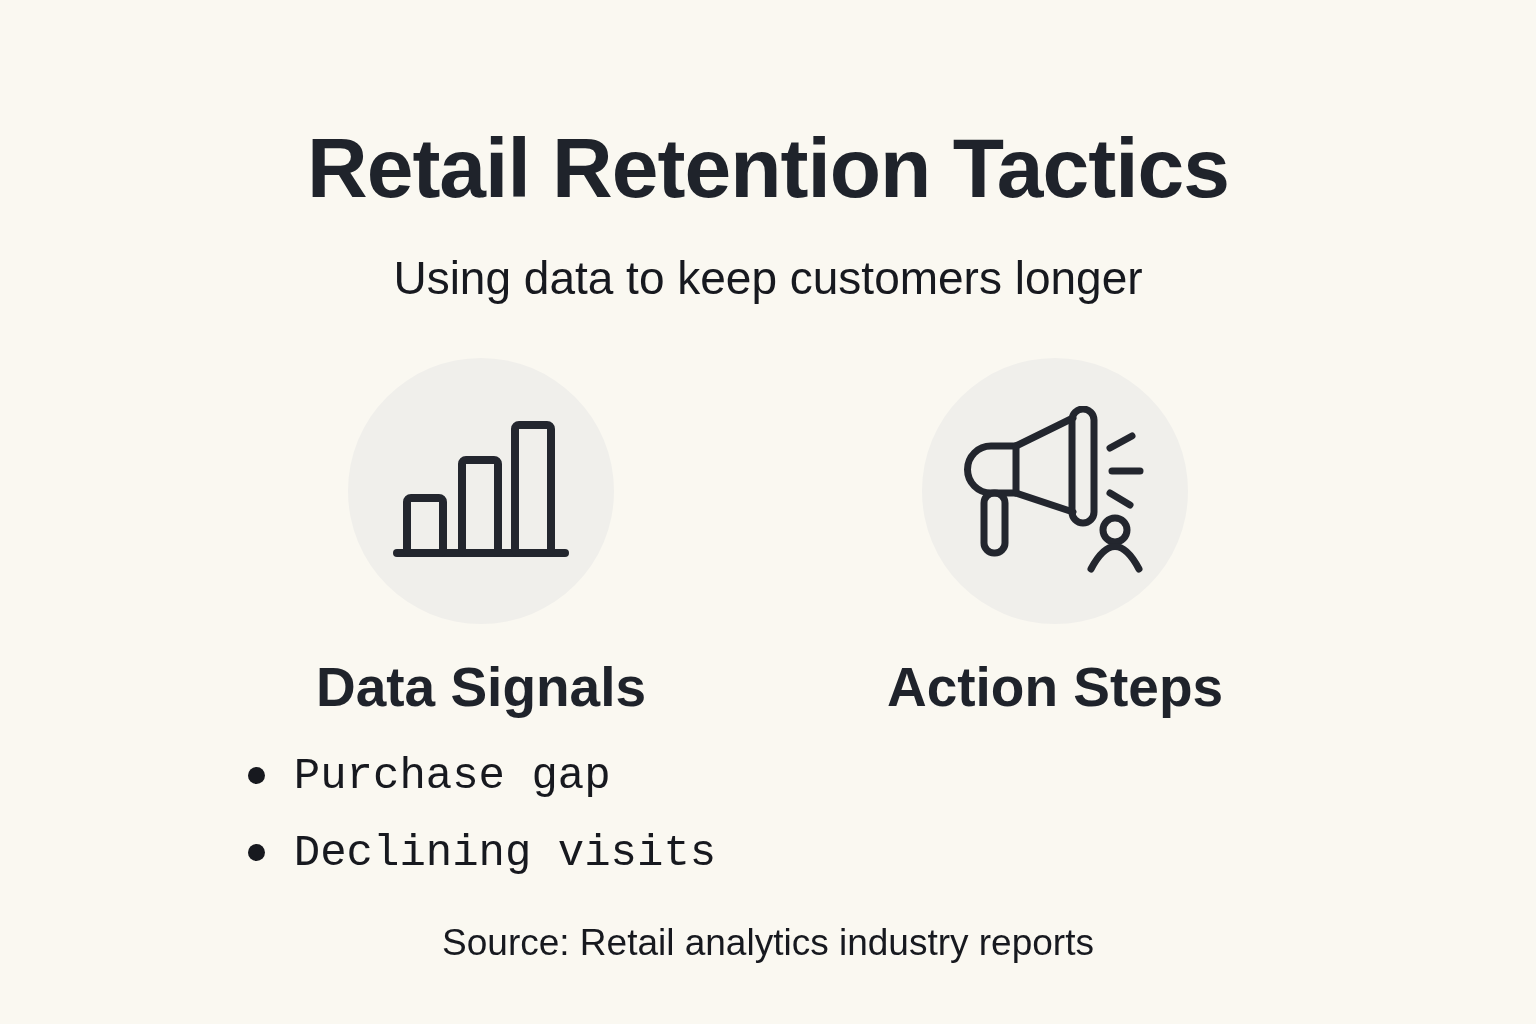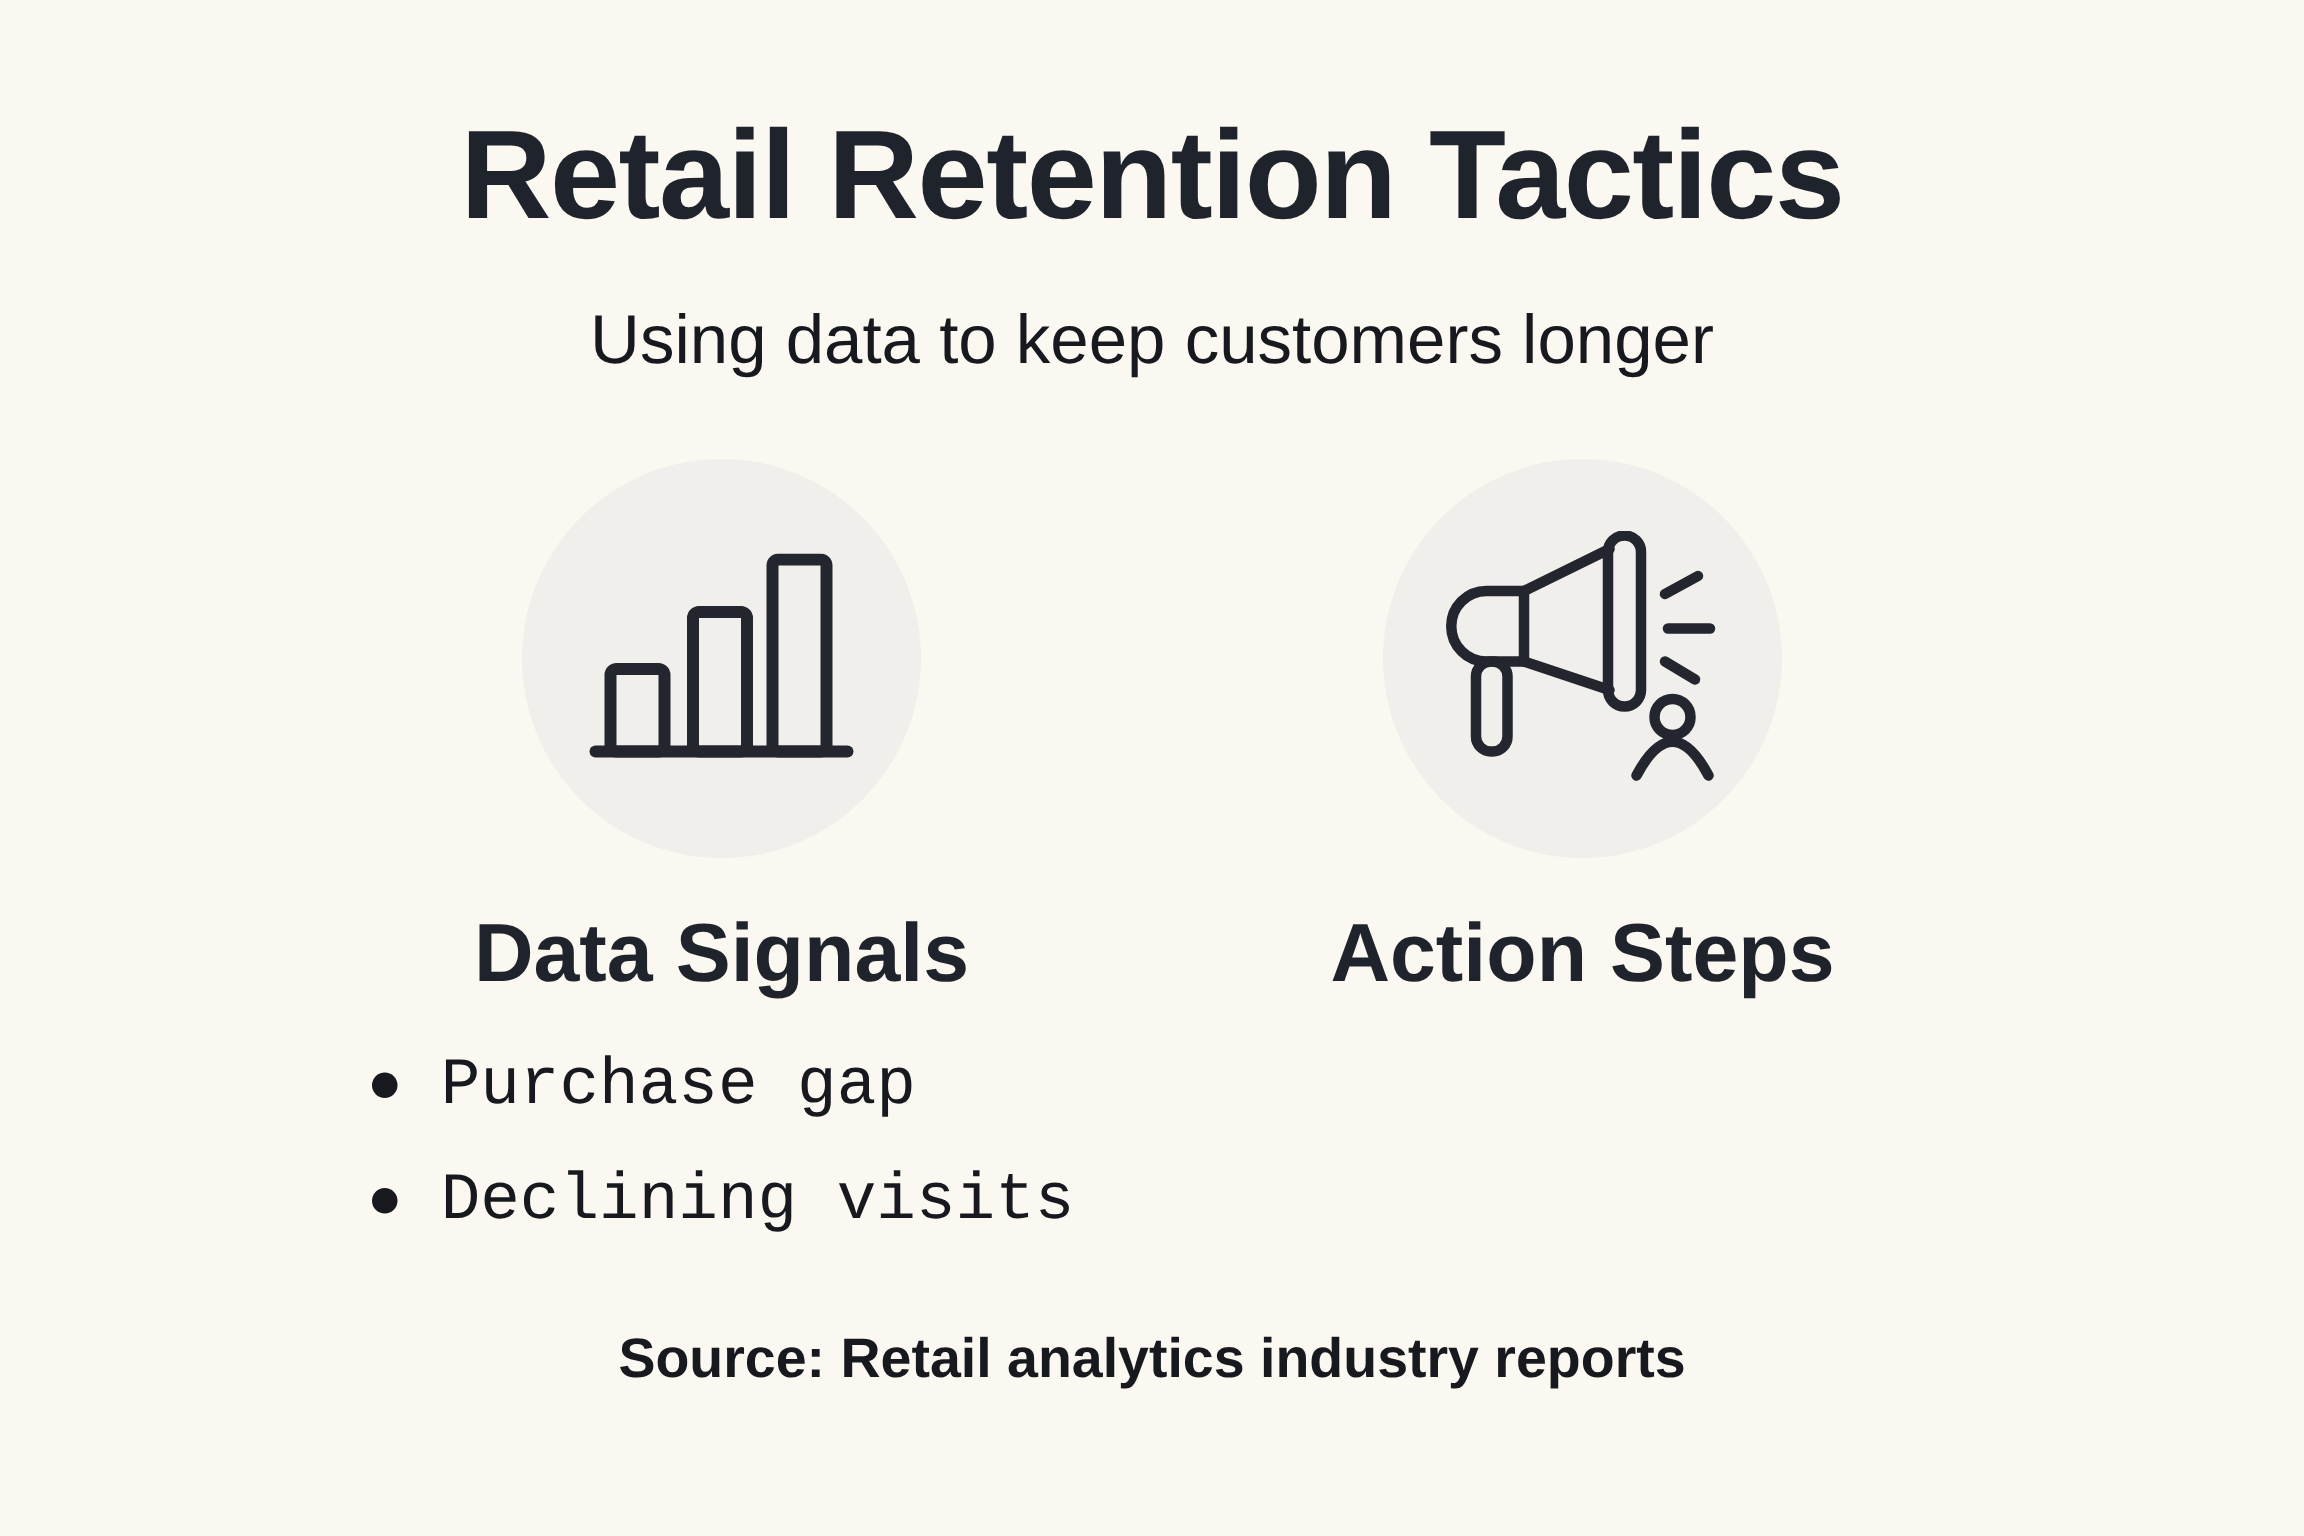--- a/index.html
+++ b/index.html
@@ -13,21 +13,21 @@
   html, body { width: 1536px; height: 1024px; }
   body {
     background: var(--bg);
     font-family: "Liberation Sans", sans-serif;
     color: var(--body);
     overflow: hidden;
   }
   .page {
     width: 1536px;
     height: 1024px;
-    padding-top: 68px;
+    padding-top: 120px;
     text-align: center;
   }
   .title {
     font-size: 84px;
     font-weight: 700;
     letter-spacing: -1px;
     color: var(--heading);
     line-height: 1.15;
   }
   .subtitle {
@@ -84,23 +84,23 @@
     content: "";
     position: absolute;
     left: 2px;
     top: 0.66em;
     width: 17px;
     height: 17px;
     border-radius: 50%;
     background: var(--body);
   }
   .source {
-    margin-top: 45px;
+    margin-top: 30px;
     font-size: 37px;
-    font-weight: 700;
+    font-weight: 400;
     color: var(--body);
   }
 </style>
 </head>
 <body>
 
 <div class="page">
 
   <h1 class="title">Retail Retention Tactics</h1>
   <p class="subtitle">Using data to keep customers longer</p>

